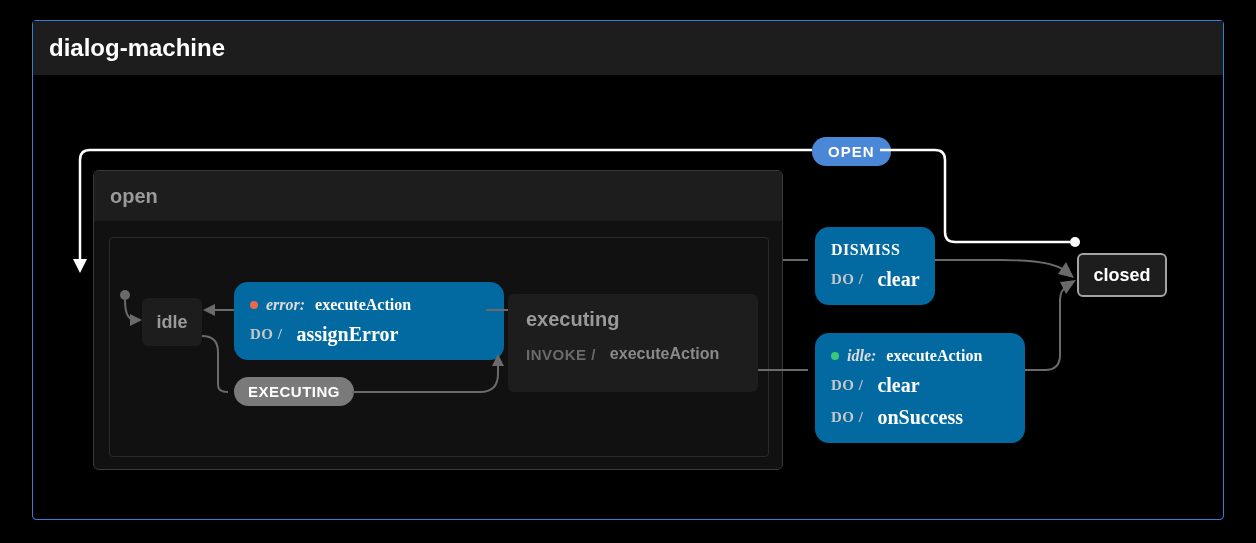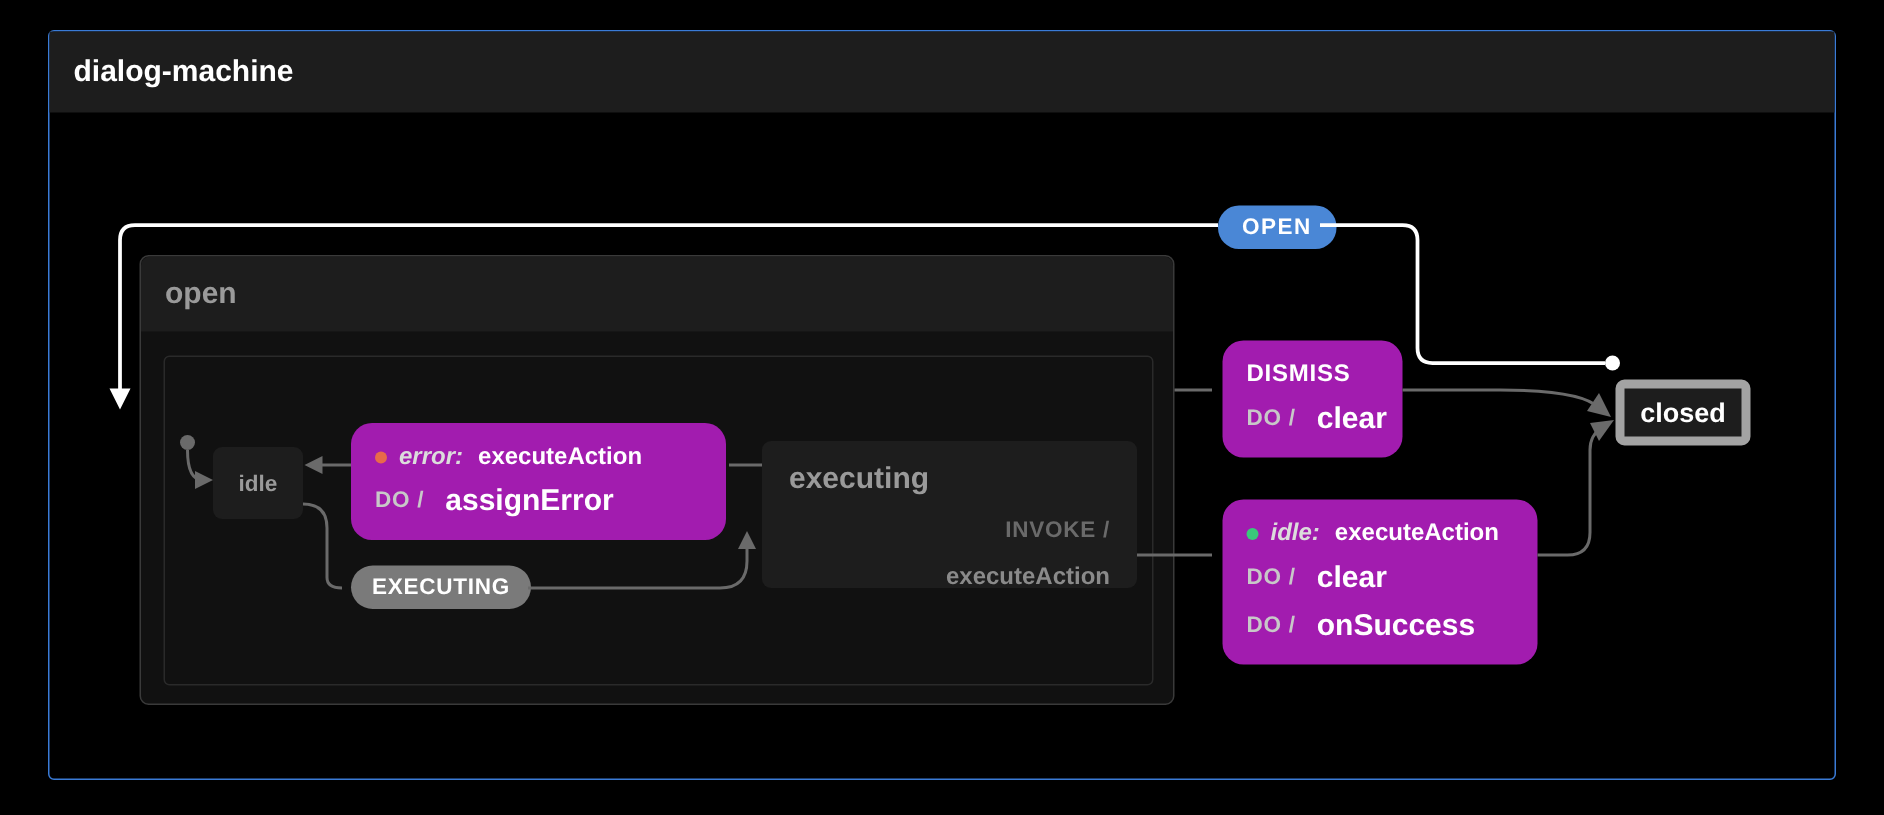--- a/index.html
+++ b/index.html
@@ -1,63 +1,63 @@
 <!DOCTYPE html>
 <html><head>
 <meta charset="utf-8">
 <style>
   * { box-sizing: border-box; margin: 0; padding: 0; }
   html, body { width: 1256px; height: 543px; background: #000; font-family: -apple-system, BlinkMacSystemFont, "Segoe UI", Helvetica, Arial, sans-serif; -webkit-font-smoothing: antialiased; overflow: hidden; }
   .canvas { position: relative; width: 1256px; height: 543px; }
 
   .machine-frame { position: absolute; left: 32px; top: 20px; width: 1192px; height: 500px; border: 1px solid #3a7bd6; border-radius: 4px; background: transparent; }
   .machine-header { height: 54px; background: #1d1d1d; display: flex; align-items: center; padding: 0 16px; }
-  .machine-title { color: #fff; font-weight: 700; font-size: 20px; text-align: center; }
+  .machine-title { color: #fff; font-weight: 700; font-size: 24px; text-align: center; }
 
   
   .open-state { position: absolute; left: 93px; top: 170px; width: 690px; height: 300px; border: 1px solid #3a3a3a; border-radius: 6px; background: #111; }
   .open-header { height: 50px; background: #1d1d1d; border-radius: 6px 6px 0 0; display: flex; align-items: center; padding: 0 16px; }
   .open-title { color: #9a9a9a; font-weight: 700; font-size: 20px; }
   .open-body { position: absolute; left: 15px; top: 66px; width: 660px; height: 220px; border: 1px solid #2a2a2a; border-radius: 4px; }
 
   
   .idle-node { position: absolute; left: 142px; top: 298px; width: 60px; height: 48px; background: #1d1d1d; border-radius: 6px; display: flex; align-items: center; justify-content: center; }
-  .idle-label { color: #9a9a9a; font-weight: 700; font-size: 15px; }
+  .idle-label { color: #9a9a9a; font-weight: 700; font-size: 18px; }
 
   
   .exec-node { position: absolute; left: 508px; top: 294px; width: 250px; height: 98px; background: #1d1d1d; border-radius: 6px; padding: 14px 18px; }
   .exec-title { color: #9a9a9a; font-weight: 700; font-size: 20px; margin-bottom: 14px; }
-  .exec-invoke-row { display: flex; gap: 14px; align-items: flex-end; flex-direction: column; }
+  .exec-invoke-row { display: flex; gap: 14px; align-items: flex-end; }
   .invoke-kw { color: #6a6a6a; font-weight: 700; font-size: 15px; letter-spacing: 0.5px; }
   .invoke-name { color: #8a8a8a; font-weight: 600; font-size: 16px; }
 
   
-  .closed-node { position: absolute; left: 1077px; top: 253px; width: 90px; height: 44px; background: #1d1d1d; border: 6px solid #a3a3a3; border-radius: 6px; display: flex; align-items: center; justify-content: center; }
+  .closed-node { position: absolute; left: 1077px; top: 253px; width: 90px; height: 44px; background: #1d1d1d; border: 2px solid #a3a3a3; border-radius: 6px; display: flex; align-items: center; justify-content: center; }
   .closed-label { color: #fff; font-weight: 700; font-size: 18px; }
 
   
   .pill { position: absolute; background: #7a7a7a; border-radius: 18px; display: flex; align-items: center; padding: 6px 14px; }
   .pill-lbl { color: #fff; font-weight: 700; font-size: 15px; letter-spacing: 0.5px; }
 
   .open-pill { left: 812px; top: 137px; background: #4a87d6; padding: 6px 16px; border-radius: 14px; }
   .open-pill .pill-lbl { letter-spacing: 1px; }
 
   .executing-pill { left: 234px; top: 377px; }
 
-  .card { position: absolute; background: #a21caf; border-radius: 14px; padding: 10px 16px; }
+  .card { position: absolute; background: #0369a1; border-radius: 14px; padding: 10px 16px; font-family: Liberation Serif, serif; }
   .card-row { display: flex; align-items: center; gap: 8px; white-space: nowrap; line-height: 1.6; }
   .dot { width: 8px; height: 8px; border-radius: 50%; display: inline-block; flex: 0 0 8px; }
   .dot-error { background: #e86a4a; }
   .dot-done { background: #3ac97a; }
   .ev-label { color: #dcdcdc; font-weight: 700; font-style: italic; font-size: 16px; margin-right: 2px; }
   .ev-name { color: #fff; font-weight: 700; font-size: 16px; }
   .do-kw { color: #c8c8c8; font-weight: 700; font-size: 15px; letter-spacing: 0.5px; text-align: center; }
   .do-name { color: #fff; font-weight: 700; font-size: 20px; margin-left: 6px; }
 
-  .error-card { left: 234px; top: 282px; width: 250px; }
+  .error-card { left: 234px; top: 282px; width: 270px; }
   .dismiss-card { left: 815px; top: 227px; width: 120px; }
   .done-card { left: 815px; top: 333px; width: 210px; }
 
   
   svg.edges { position: absolute; left: 0; top: 0; width: 1256px; height: 543px; pointer-events: none; }
   .edge-white { stroke: #fff; stroke-width: 2.5; fill: none; }
   .edge-gray { stroke: #6a6a6a; stroke-width: 2; fill: none; }
   .arrow-white { fill: #fff; }
   .arrow-gray { fill: #6a6a6a; }
   .init-dot { fill: #fff; }

